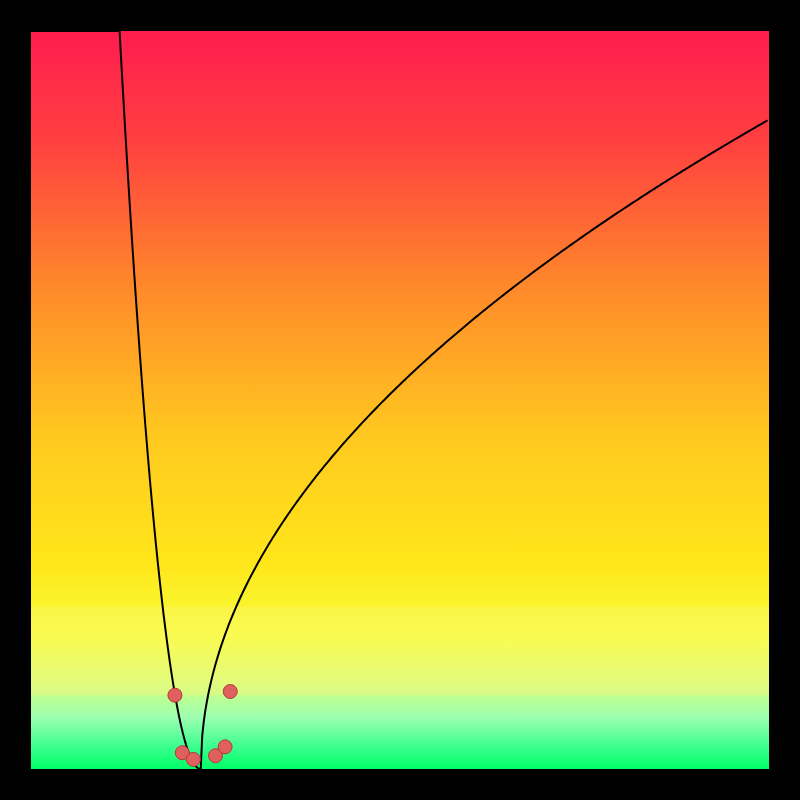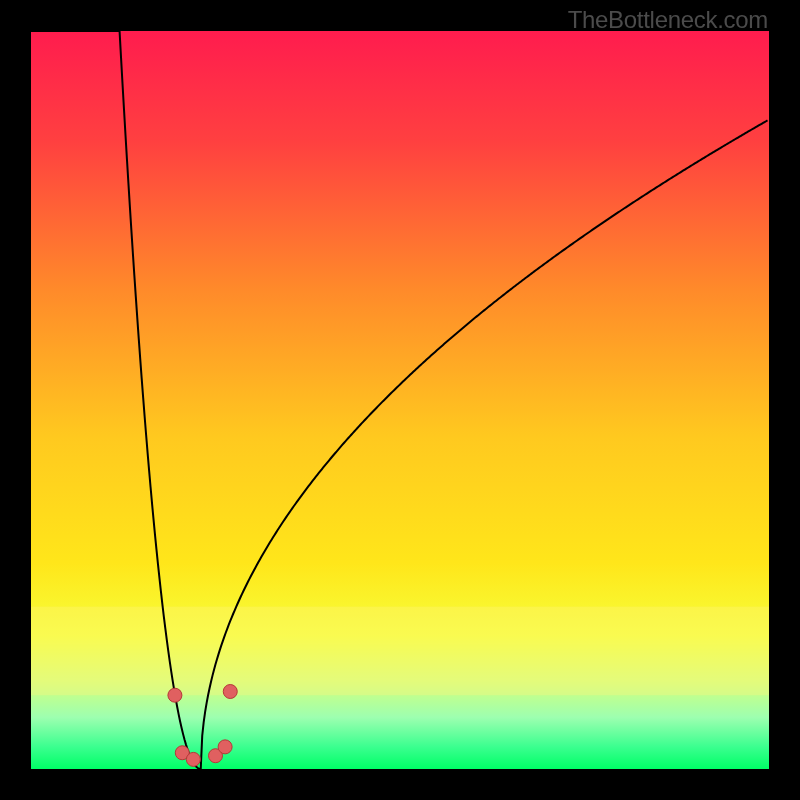--- a/index.html
+++ b/index.html
@@ -34,21 +34,20 @@
     font-weight: 500;
     letter-spacing: -0.3px;
     user-select: none;
   }
 </style>
 </head>
 <body>
 
 <div class="frame">
 
-  <div class="watermark">TheBottleneck.com</div>
 
   <div class="plot">
     <svg id="plot-svg" width="738" height="738" viewBox="0 0 738 738">
       <defs>
         <linearGradient id="bg-grad" x1="0" y1="0" x2="0" y2="1">
             <stop offset="0%" stop-color="#ff1c4e"></stop>
             <stop offset="15%" stop-color="#ff4040"></stop>
             <stop offset="35%" stop-color="#ff8a2a"></stop>
             <stop offset="55.00000000000001%" stop-color="#ffc91f"></stop>
             <stop offset="72%" stop-color="#ffe61a"></stop>

